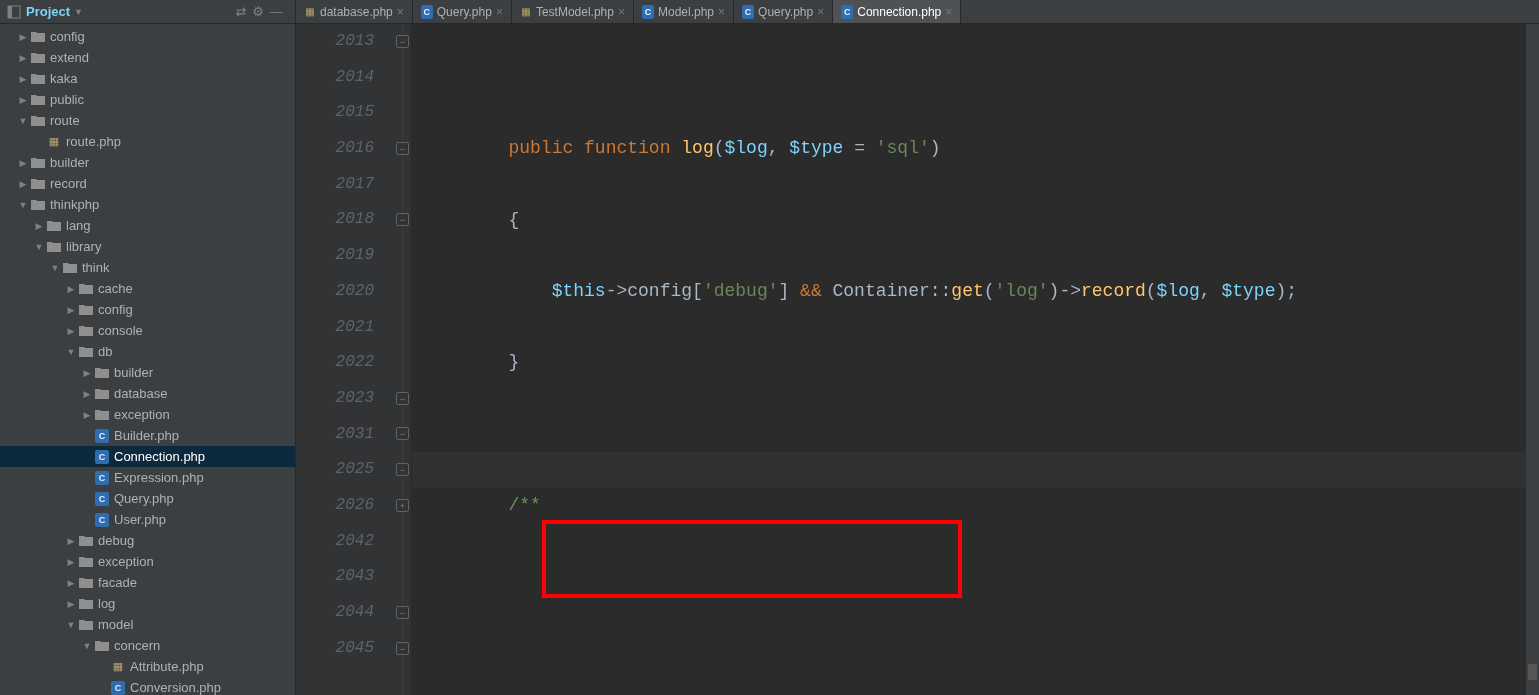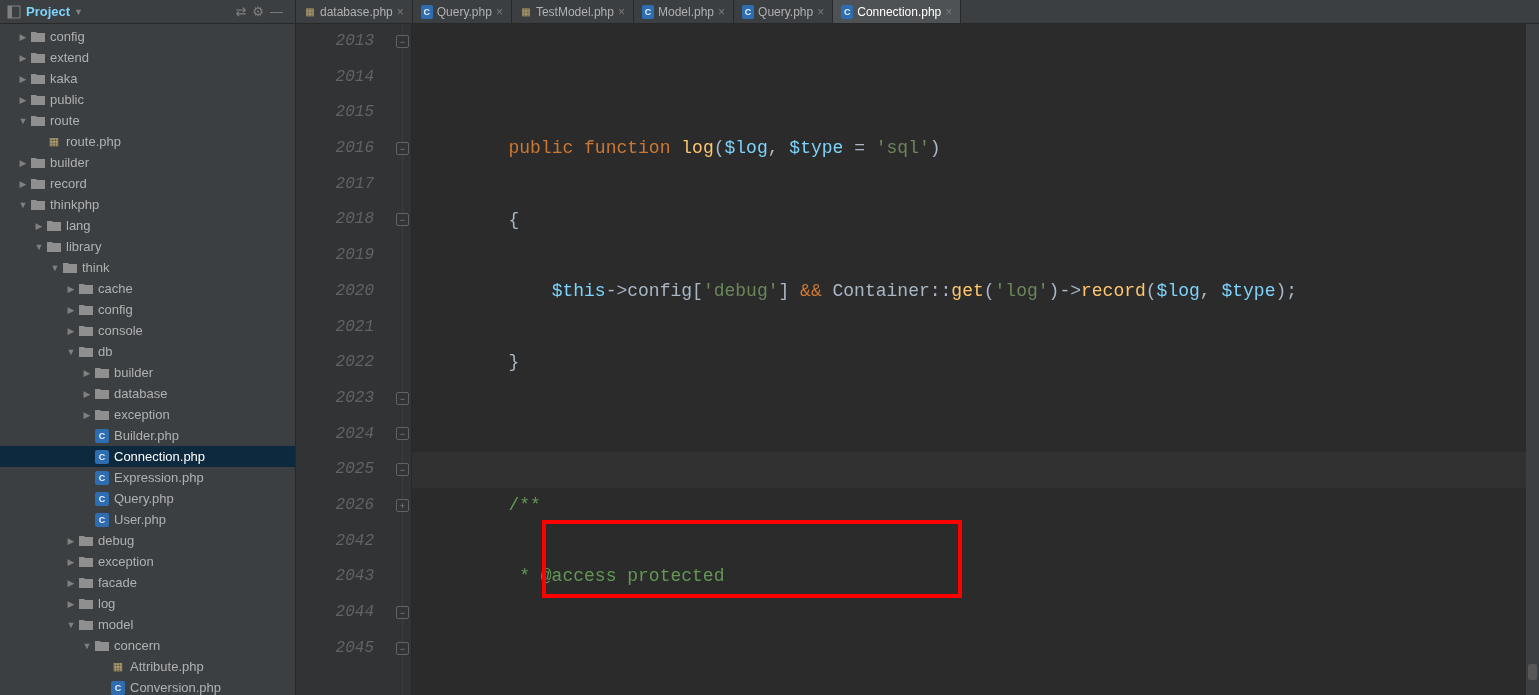--- a/index.html
+++ b/index.html
@@ -643,21 +643,21 @@
           <div class="ln">2014</div>
           <div class="ln">2015</div>
           <div class="ln">2016</div>
           <div class="ln">2017</div>
           <div class="ln">2018</div>
           <div class="ln">2019</div>
           <div class="ln">2020</div>
           <div class="ln">2021</div>
           <div class="ln">2022</div>
           <div class="ln">2023</div>
-          <div class="ln">2024</div>
+          <div class="ln">2031</div>
           <div class="ln">2025</div>
           <div class="ln">2026</div>
           <div class="ln">2042</div>
           <div class="ln">2043</div>
           <div class="ln">2044</div>
           <div class="ln">2045</div>
         </div>
       <div class="fold-col">
         <div class="vline"></div>
         <div class="fmark" style="top:11px">−</div>
@@ -672,21 +672,20 @@
       </div>
       <div class="code" id="code">
         <div class="caret-line" style="top:428.4px"></div>
 
 <div class="line">        <span class="kw">public</span> <span class="kw">function</span> <span class="fn">log</span><span>(</span><span class="var">$log</span><span>, </span><span class="var">$type</span><span> = </span><span class="str">'sql'</span><span>)</span></div>
 <div class="line">        {</div>
 <div class="line"><span>            </span><span class="var">$this</span><span>-&gt;</span><span>config</span><span>[</span><span class="str">'debug'</span><span>] </span><span class="kw">&amp;&amp; </span><span class="cls">Container</span><span>::</span><span class="fn">get</span><span>(</span><span class="str">'log'</span><span>)-&gt;</span><span class="fn">record</span><span>(</span><span class="var">$log</span><span>, </span><span class="var">$type</span><span>);</span></div>
 <div class="line">        }</div>
 <div class="line"></div>
 <div class="line"><span class="doc">        /**</span></div>
-<div class="line"><span class="doc">         * @access protected</span></div>
 
 
 
 
 
 
 
 
 
 

